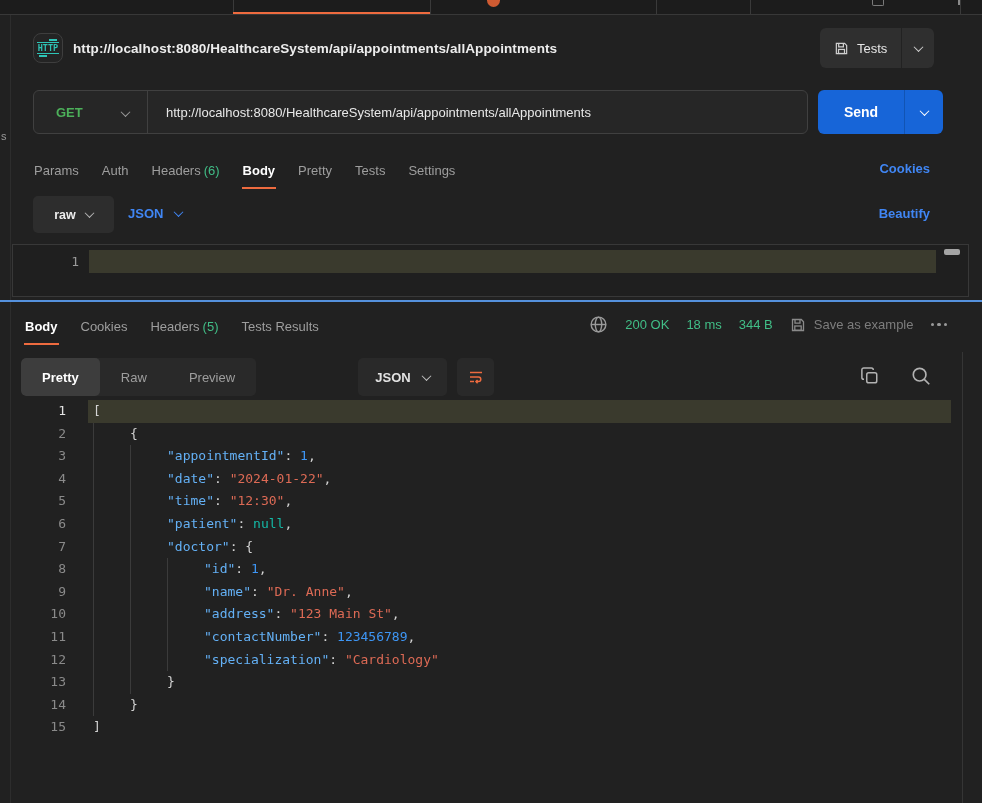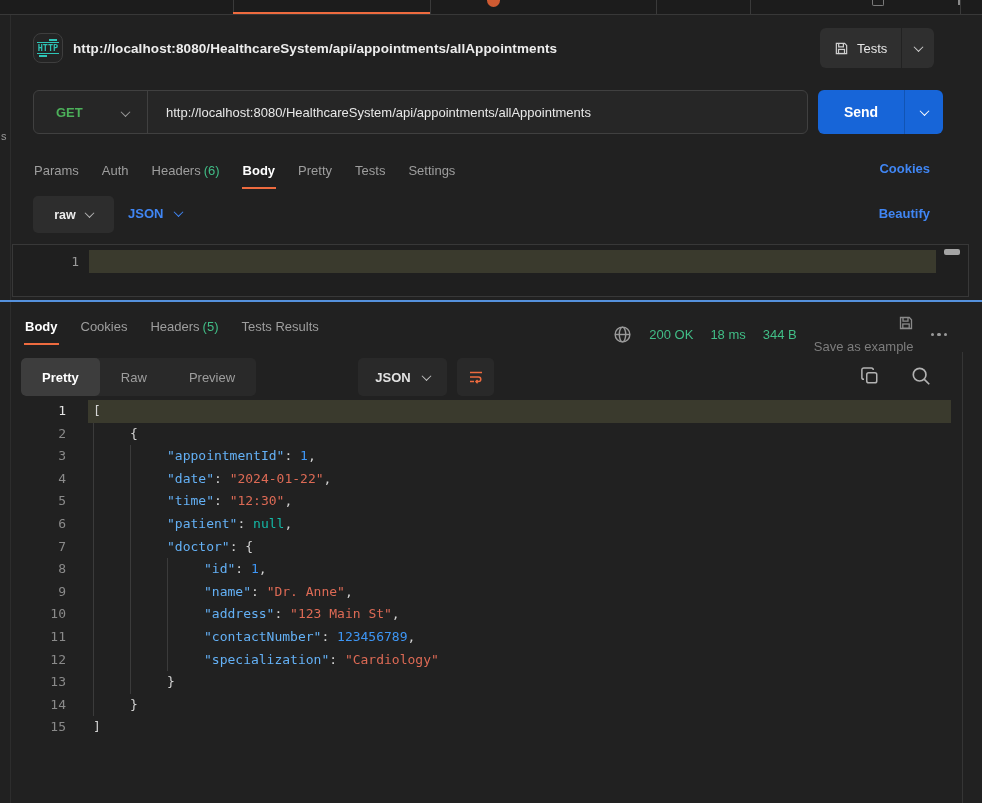--- a/index.html
+++ b/index.html
@@ -69,21 +69,21 @@
   .req-editor .ln { position:absolute; left:40px; top:5px; width:26px; text-align:right; font-family:"DejaVu Sans Mono", monospace; font-size:13px; color:#9a9a9a; line-height:23px; }
   .req-editor .hlbar { position:absolute; left:76px; top:5px; width:847px; height:23px; background:#3a3a2d; }
   .req-editor .vthumb { position:absolute; right:8px; top:4px; width:16px; height:6px; background:#a4a4a4; border-radius:2px; }
 
   .splitter { left:0; top:300px; width:982px; height:2px; background:#5591dd; }
 
   
   .resp-tabs { left:24px; top:308px; height:36px; display:flex; gap:21px; align-items:center; font-size:13px; color:#9e9e9e; }
   .status-cluster { right:35px; top:315px; display:flex; align-items:center; gap:17px; font-size:13px; }
   .status-green { color:#41be87; }
-  .save-example { display:flex; align-items:flex-end; gap:8px; color:#7d7d7d;flex-direction:column; }
+  .save-example { display:flex; align-items:flex-start; gap:8px; color:#7d7d7d; }
   .dots { display:flex; gap:3px; align-items:center; }
   .dots i { width:3.5px; height:3.5px; background:#9a9a9a; border-radius:50%; }
 
   
   .seg-group { left:21px; top:358px; height:38px; display:flex; background:#292929; border-radius:5px; overflow:hidden; }
   .seg { display:flex; align-items:center; padding:0 21px; font-size:13px; color:#9e9e9e; }
   .seg.active { background:#3d3d3d; color:#fff; font-weight:bold; border-radius:5px; }
   .resp-json-btn { left:358px; top:358px; width:89px; height:38px; background:#292929; border-radius:5px; display:flex; align-items:center; justify-content:center; gap:12px; font-size:13px; color:#e2e2e2; font-weight:bold; }
   .resp-json-btn .chev { color:#c0c0c0; }
   .wrap-btn { left:457px; top:358px; width:37px; height:38px; background:#292929; border-radius:5px; display:flex; align-items:center; justify-content:center; }

